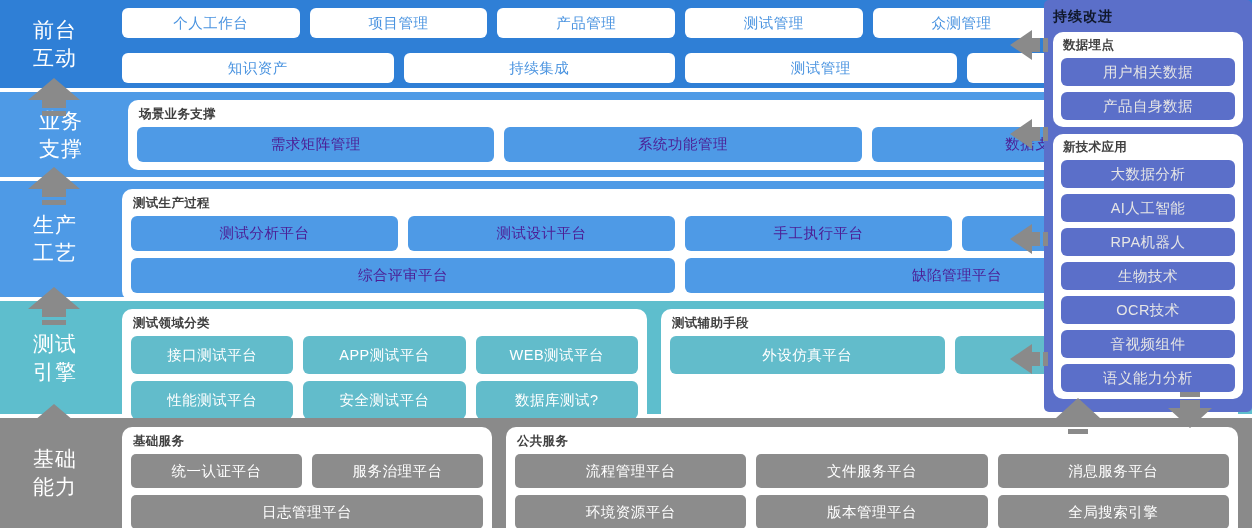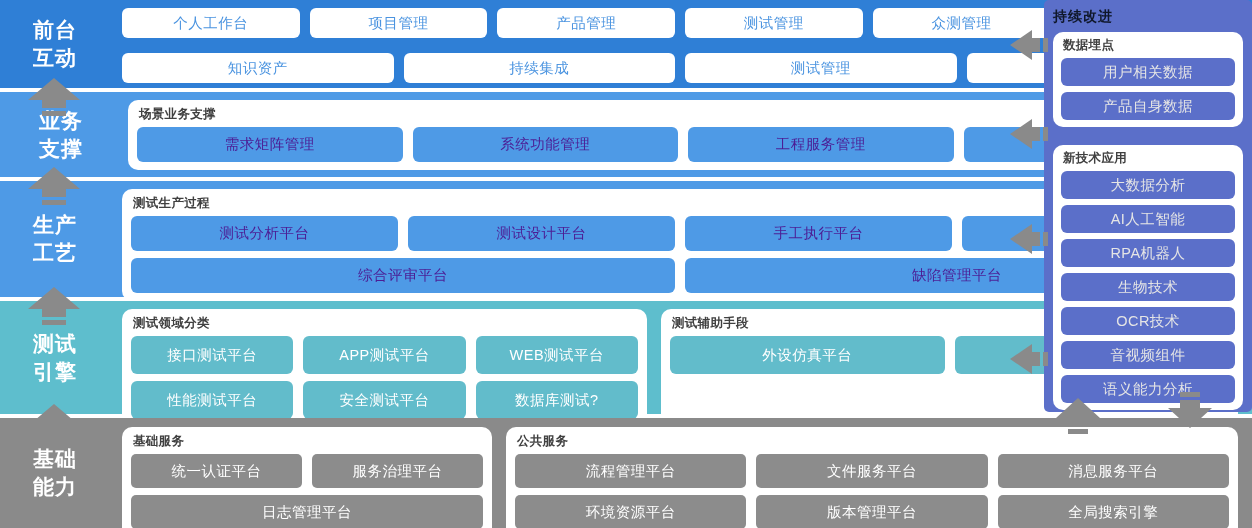--- a/index.html
+++ b/index.html
@@ -11,21 +11,21 @@
   }
   #root { position: relative; width: 1252px; height: 528px; }
 
   
   .band { position: absolute; left: 0; width: 1252px; display: flex; }
   .band-label {
     width: 110px; flex: 0 0 110px;
     display: flex; flex-direction: column;
     align-items: center; justify-content: center;
     color: #ffffff; font-size: 21px; letter-spacing: 1px;
-    line-height: 1.32; font-weight: 700;
+    line-height: 1.32; font-weight: 400;
   }
   .band-label span { display: block; text-align: center; }
   .band-body { flex: 1; position: relative; display: flex; flex-direction: column; }
 
   
   .b1 { top: 0px;   height: 88px;  background: #2f7fd6; }
   .b2 { top: 92px;  height: 85px;  background: #4e9ae6; padding-left: 6px; }
   .b3 { top: 181px; height: 116px; background: #4e9ae6; }
   .b4 { top: 301px; height: 113px; background: #5ebecd; }
   .b5 { top: 418px; height: 110px; background: #8a8a8a; }
@@ -86,21 +86,21 @@
     width: 208px; height: 412px;
     background: #5b6fc9; border-radius: 5px;
     padding: 6px 9px 8px 9px;
     display: flex; flex-direction: column;
   }
   #right-rail .rail-title {
     color: #0f172a; font-size: 14px; font-weight: bold;
     letter-spacing: 1px; margin: 2px 0 6px 0;
   }
   #right-rail .group { padding: 4px 8px 7px 8px; }
-  #right-rail .group + .group { margin-top: 18px; }
+  #right-rail .group + .group { margin-top: 7px; }
   #right-rail .stack { display: flex; flex-direction: column; gap: 6px; }
   #right-rail .chip-peri { width: 100%; }
 
   
   .arrow { position: absolute; }
   .arrow svg { display: block; }
 
   
   .arrow-up-left { left: 30px; }
 </style>
@@ -139,21 +139,20 @@
       <span>业务</span>
       <span>支撑</span>
     </div>
     <div class="band-body">
       <div class="band-inner">
         <div class="group">
           <div class="group-title">场景业务支撑</div>
           <div class="row">
             <div class="chip chip-blue">需求矩阵管理</div>
             <div class="chip chip-blue">系统功能管理</div>
-            <div class="chip chip-blue">工程服务管理</div>
             <div class="chip chip-blue">数据支撑平台</div>
           </div>
         </div>
       </div>
     </div>
   </section>
 
   <section class="band b3">
     <div class="band-label">
       <span>生产</span>

